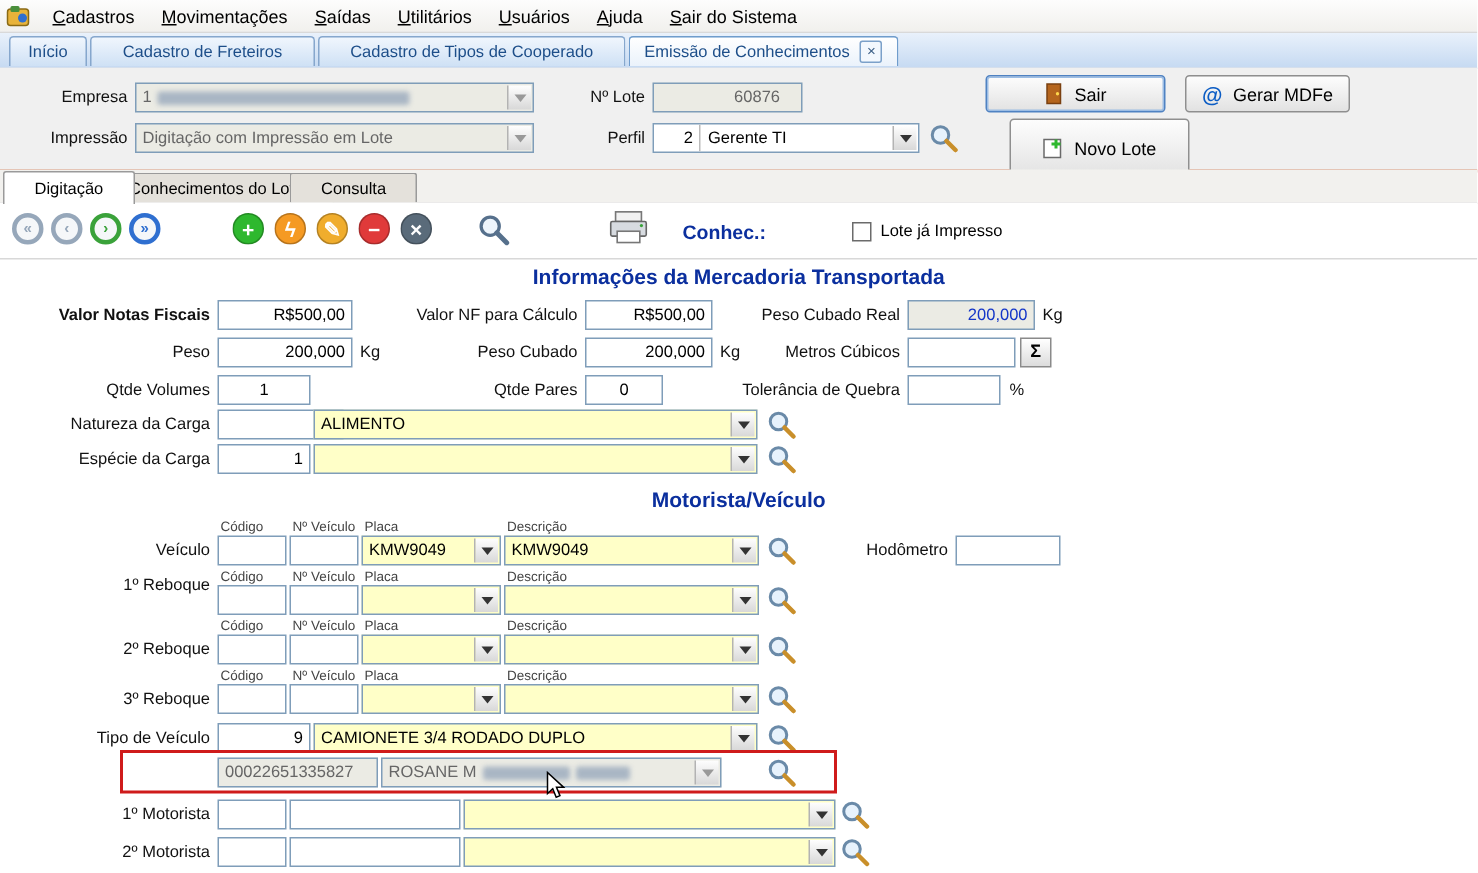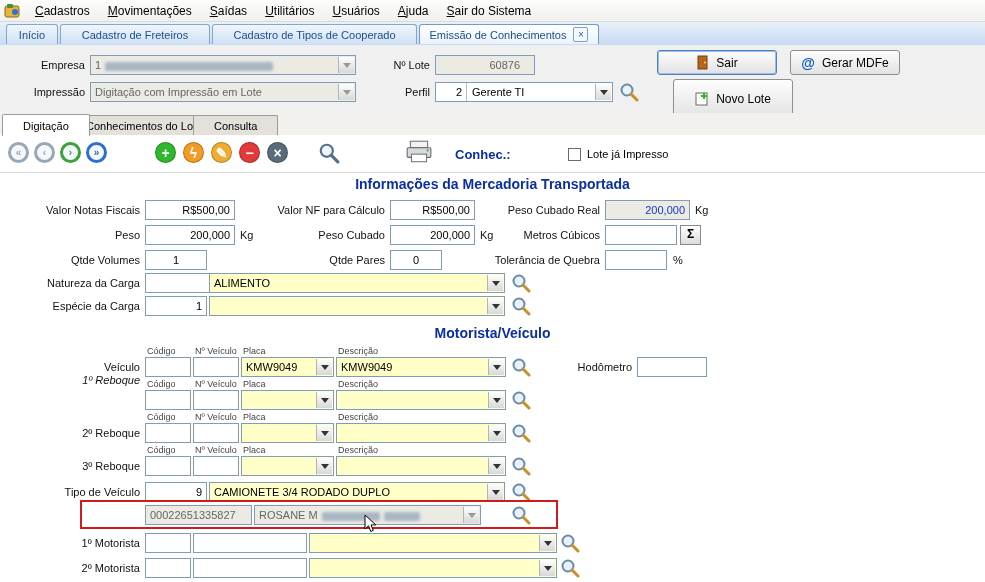--- a/index.html
+++ b/index.html
@@ -223,21 +223,21 @@
 
   <div class="conhec" style="left:455px;top:147px;">Conhec.:</div>
 
   <div class="chk" style="left:568px;top:148px;"></div>
   <div style="position:absolute;left:587px;top:148px;">Lote já Impresso</div>
 
   <div class="hline" style="top:172px;"></div>
 
   <div class="sectitle" style="top:176px;">Informações da Mercadoria Transportada</div>
 
-  <div class="lbl" style="left:5px;top:200px;width:135px;">Valor Notas Fiscais</div>
+  <div class="lbl" style="left:5px;top:200px;width:135px;font-weight:bold;">Valor Notas Fiscais</div>
   <div class="fld num" style="left:145px;top:200px;width:90px;">R$500,00</div>
   <div class="lbl" style="left:250px;top:200px;width:135px;">Valor NF para Cálculo</div>
   <div class="fld num" style="left:390px;top:200px;width:85px;">R$500,00</div>
   <div class="lbl" style="left:470px;top:200px;width:130px;">Peso Cubado Real</div>
   <div class="fld dis num" style="left:605px;top:200px;width:85px;color:#1436c8;">200,000</div>
   <div class="lbl" style="left:695px;top:200px;width:25px;text-align:left;">Kg</div>
 
   <div class="lbl" style="left:5px;top:225px;width:135px;">Peso</div>
   <div class="fld num" style="left:145px;top:225px;width:90px;">200,000</div>
   <div class="lbl" style="left:240px;top:225px;width:25px;text-align:left;">Kg</div>
@@ -313,21 +313,21 @@
         <line x1="12" y1="12" x2="18" y2="18" stroke="#c98f2a" stroke-width="3" stroke-linecap="round"></line>
       </svg>
   </span>
   <div class="lbl" style="left:560px;top:357px;width:72px;">Hodômetro</div>
   <div class="fld" style="left:637px;top:357px;width:70px;"></div>
 
   <div class="colh" style="left:147px;top:379px;">Código</div>
   <div class="colh" style="left:195px;top:379px;">Nº Veículo</div>
   <div class="colh" style="left:243px;top:379px;">Placa</div>
   <div class="colh" style="left:338px;top:379px;">Descrição</div>
-  <div class="lbl" style="left:5px;top:370px;width:135px;font-style:italic;">1º Reboque</div>
+  <div class="lbl" style="left:5px;top:380px;width:135px;">1º Reboque</div>
   <div class="fld" style="left:145px;top:390px;width:46px;"></div>
   <div class="fld" style="left:193px;top:390px;width:46px;"></div>
   <div class="fld combo yellow" style="left:241px;top:390px;width:93px;">
     <span class="arrow">
         <i class="tri"></i>
       </span>
   </div>
   <div class="fld combo yellow" style="left:336px;top:390px;width:170px;">
     <span class="arrow">
         <i class="tri"></i>

